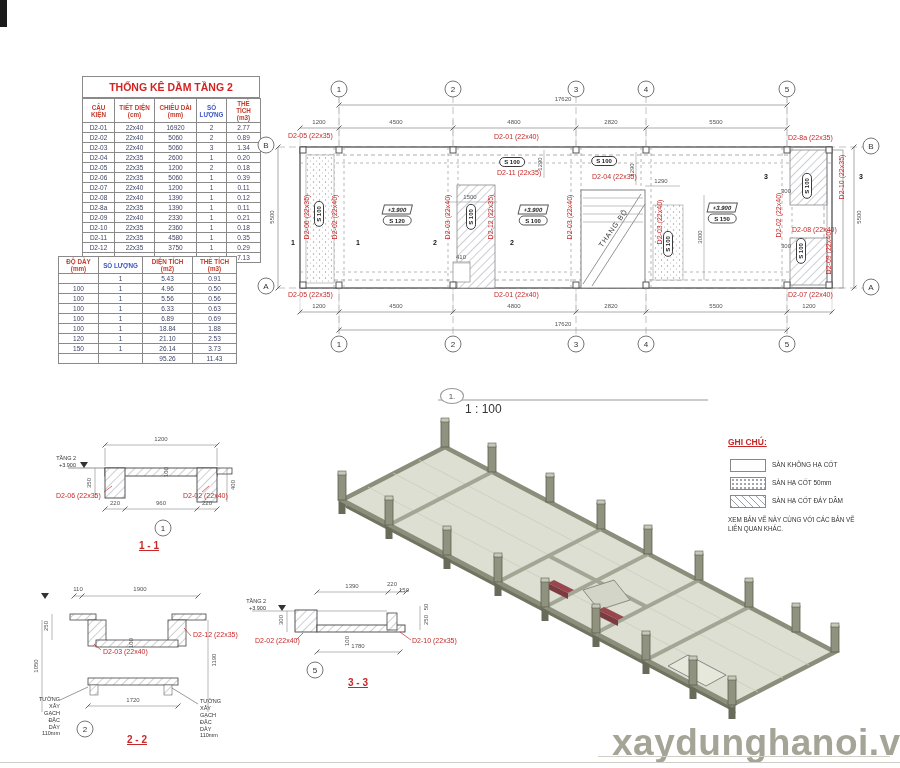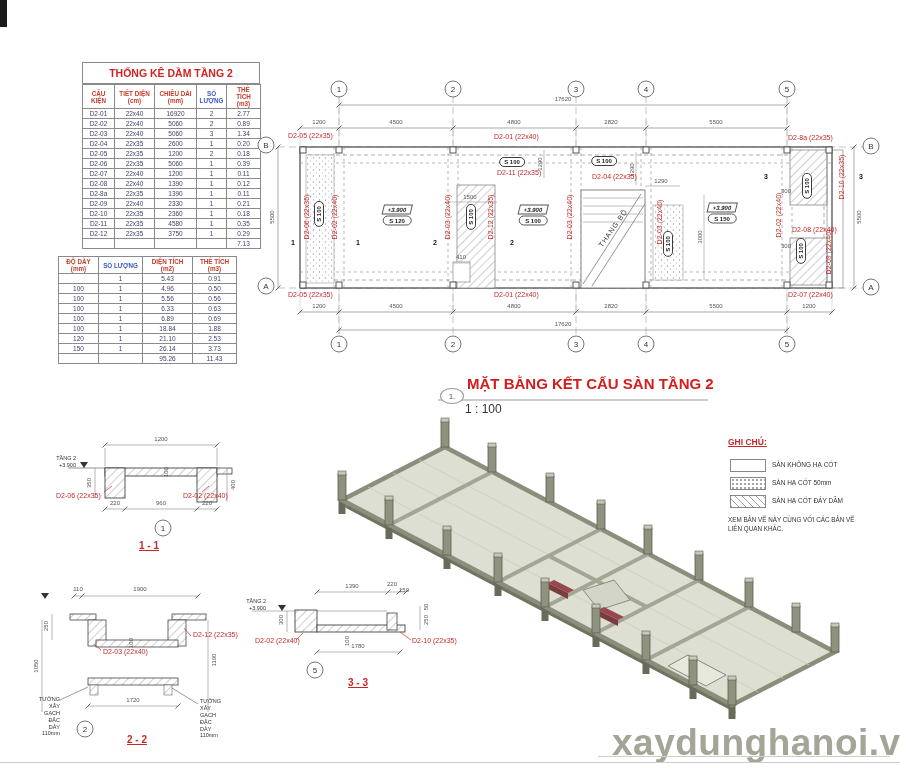--- a/index.html
+++ b/index.html
@@ -350,21 +350,21 @@
       <use href="#col3d" x="545" y="607"></use>
         <use href="#col3d" x="596" y="633"></use>
       <use href="#col3d" x="646" y="660"></use>
         <use href="#col3d" x="693" y="685"></use>
       <use href="#col3d" x="732" y="705"></use>
     </g>
 
     <line x1="438" y1="400" x2="708" y2="400" stroke="#999" stroke-width="1"></line>
   </svg>
 
-  <div class="tblwrap beam" style="left:58px;top:62px;width:178px;padding-left:24px;">
+  <div class="tblwrap beam" style="left:58px;top:76px;width:178px;padding-left:24px;">
     <div class="tbl-title">THỐNG KÊ DẦM TẦNG 2</div>
     <table>
       <colgroup>
           <col style="width:32px">
           <col style="width:40px">
           <col style="width:42px">
           <col style="width:30px">
           <col style="width:34px">
         </colgroup>
       <thead>
@@ -642,21 +642,20 @@
   <div class="cut" style="left:293px;top:242px"><span>1</span><span class="bar"></span></div>
   <div class="cut" style="left:358px;top:242px"><span>1</span><span class="bar"></span></div>
   <div class="cut" style="left:435px;top:242px"><span>2</span><span class="bar"></span></div>
   <div class="cut" style="left:512px;top:242px"><span>2</span><span class="bar"></span></div>
   <div class="cut" style="left:766px;top:176px"><span>3</span><span class="bar"></span></div>
   <div class="cut" style="left:861px;top:176px"><span>3</span><span class="bar"></span></div>
 
   <div class="stair" style="left:613px;top:228px">THANG BỘ</div>
 
   <div class="tbubble" style="left:452px;top:396px">1.</div>
-  <div class="main-title" style="left:467px;top:375px">MẶT BẰNG KẾT CẤU SÀN TẦNG 2</div>
   <div class="scale" style="left:465px;top:402px">1 : 100</div>
 
   <div class="datum" style="left:50px;top:455px;width:26px">TẦNG 2
 +3.900</div>
   <div class="dim" style="left:161px;top:439px">1200</div>
   <div class="dimv" style="left:89px;top:483px">350</div>
   <div class="dimv" style="left:166px;top:472px">100</div>
   <div class="dimv" style="left:233px;top:485px">400</div>
   <div class="dim" style="left:115px;top:503px">220</div>
   <div class="dim" style="left:161px;top:503px">960</div>

